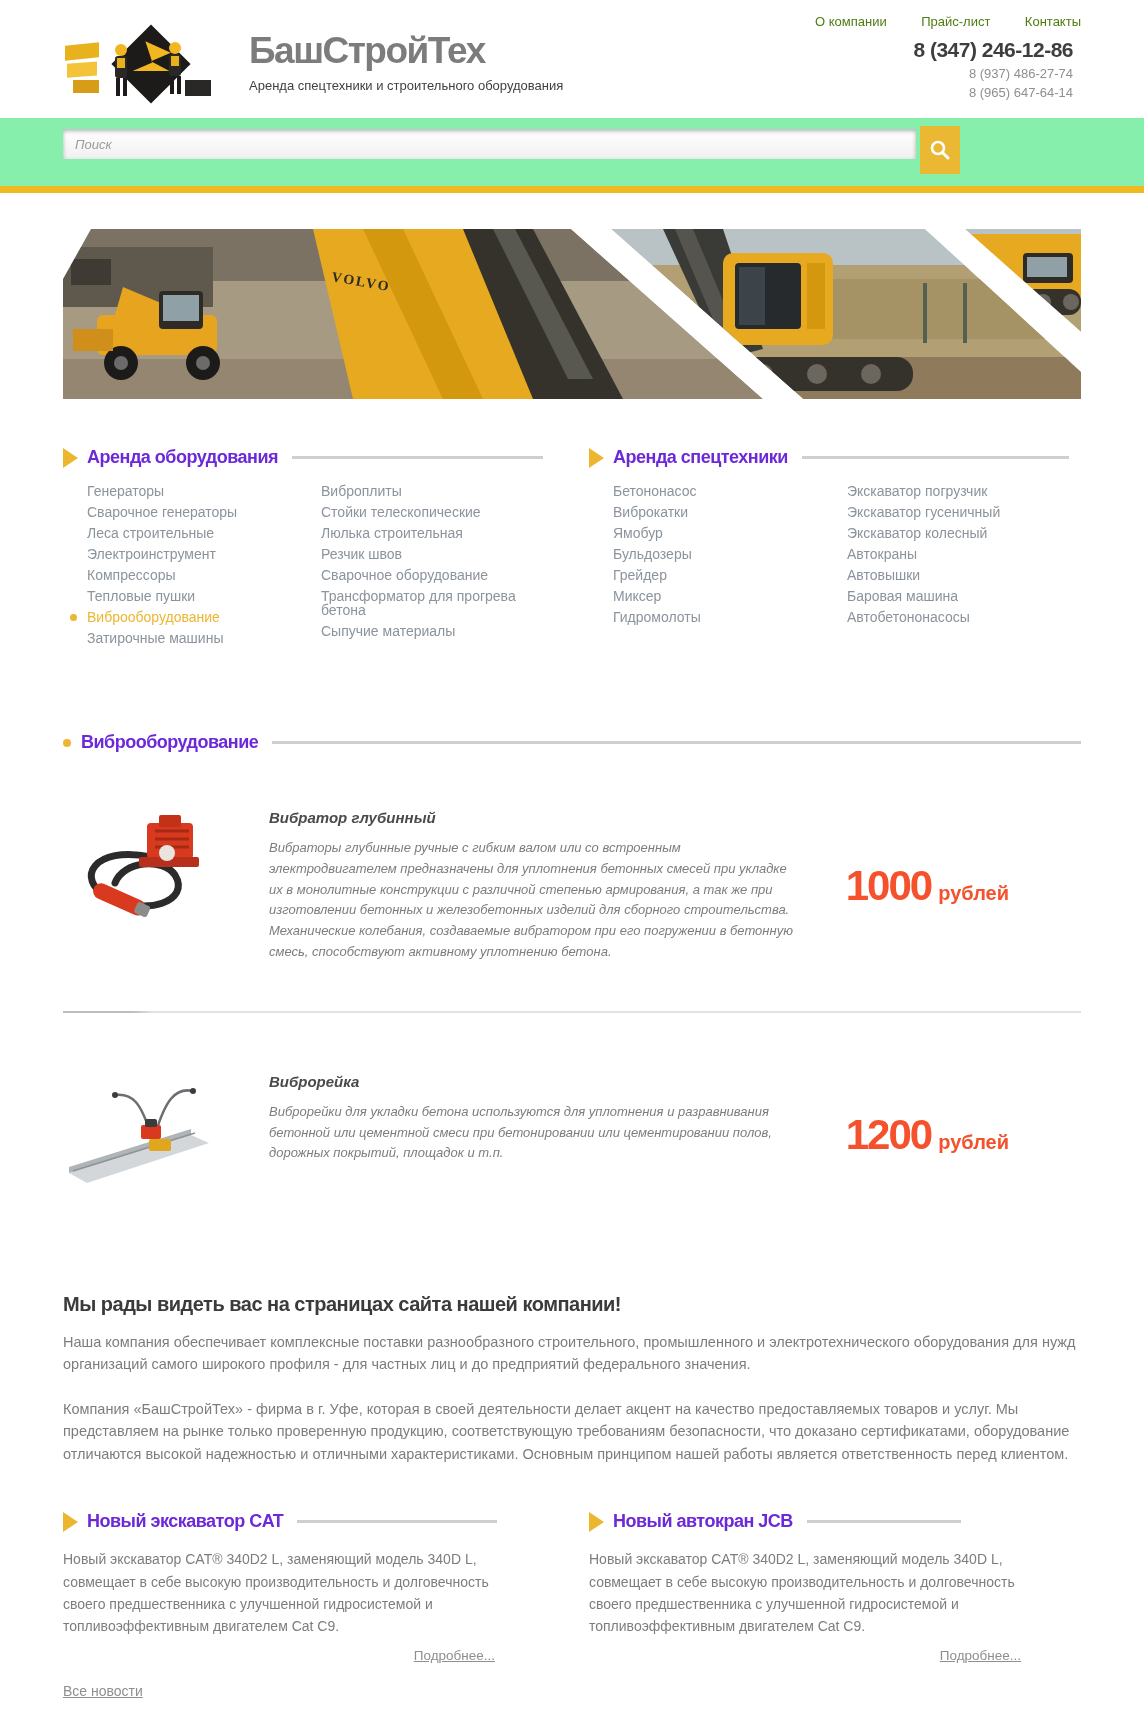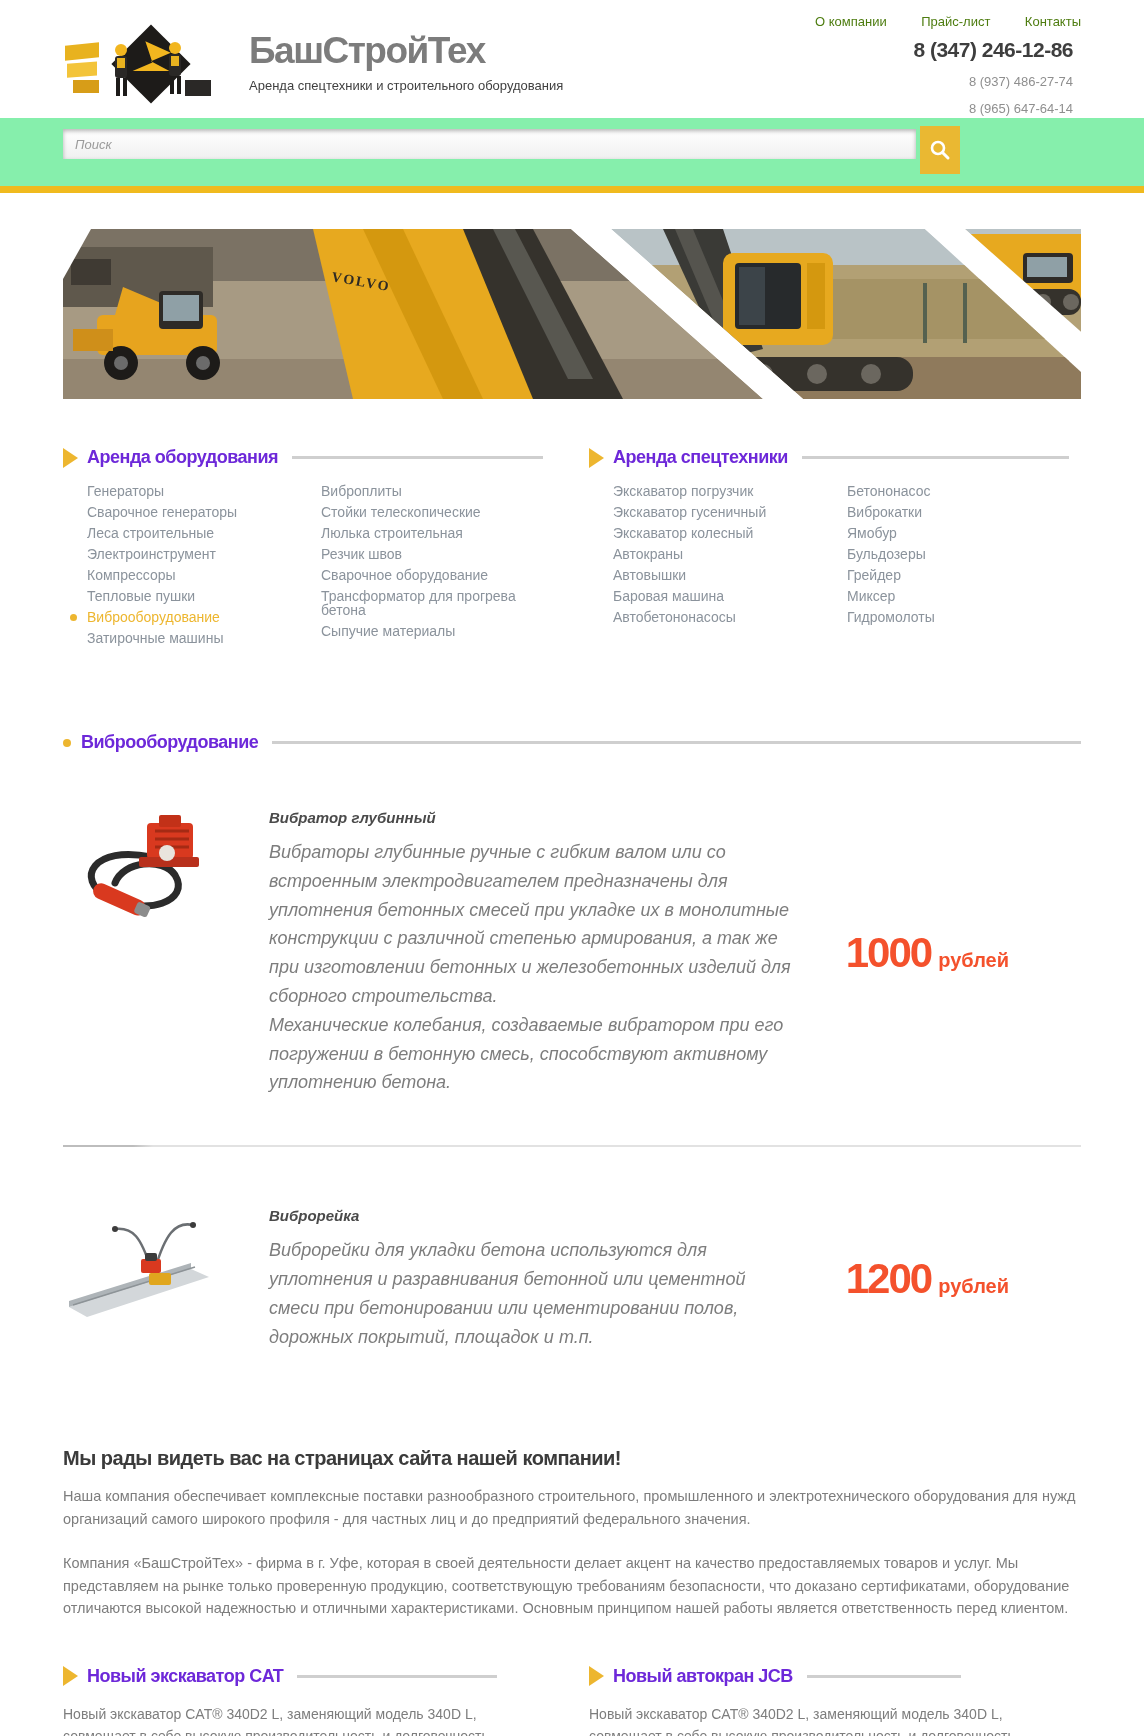--- a/index.html
+++ b/index.html
@@ -14,21 +14,21 @@
   
   .header { height:118px; position:relative; }
   .top-nav { position:absolute; right:0; top:12px; }
   .top-nav a { color:#4d7c0f; font-size:13px; margin-left:30px; }
   .logo { position:absolute; left:0; top:24px; width:172px; height:86px; }
   .brand { margin-left:186px; padding-top:32px; }
   .site-title { font-size:37px; font-weight:bold; color:#7c7c7c; letter-spacing:-1.5px; line-height:1; }
   .site-subtitle { font-size:13px; color:#404040; margin-top:9px; }
   .phones { position:absolute; right:8px; top:38px; text-align:right; }
   .phone-main { font-size:21px; font-weight:bold; color:#3e3e3e; letter-spacing:-0.5px; }
-  .phone-small { font-size:13px; color:#8f8f8f; margin-top:12px; }
+  .phone-small { font-size:13px; color:#8f8f8f; margin-top:4px; }
 
   
   .search-band { background:#86efac; height:68px; position:relative;text-decoration:underline; }
   .search-inner { width:1018px; margin:0 auto; position:relative; height:52px; }
   .search-input {
     position:absolute; left:0; top:11px; width:853px; height:30px;
     border:0; padding:0 12px; font-size:13px; font-style:italic; color:#666;
     background:linear-gradient(180deg,#ffffff,#f0f0f0);
     box-shadow:inset 0 2px 4px rgba(0,0,0,.3); outline:none;
     font-family:"Liberation Sans", sans-serif;
@@ -65,21 +65,21 @@
   .menu-col li.active a { color:#edb62f; }
   .menu-col li.active::before { content:""; position:absolute; left:-17px; top:4px;
     width:7px; height:7px; border-radius:50%; background:#edb62f; }
 
   
   .category { margin-top:80px; }
   .product { display:flex; margin-top:56px; }
   .prod-img { flex:0 0 168px; }
   .prod-body { width:528px; margin-left:38px;font-style:italic; }
   .prod-name { font-size:15px; font-weight:bold; color:#4a4a4a; margin-bottom:12px; }
-  .prod-desc { font-size:18px; color:#7d7d7d; line-height:1.6; }
+  .prod-desc { font-size:13px; color:#7d7d7d; line-height:1.6; }
   .prod-price { margin-left:auto; align-self:center; padding-right:72px; white-space:nowrap; }
   .price-num { font-size:42px; font-weight:bold; color:#f4512c; letter-spacing:-2px; }
   .price-unit { font-size:20px; font-weight:bold; color:#f4512c; margin-left:7px; }
   .divider { height:2px; margin:44px 0 0 0;
     background:linear-gradient(90deg,#bdbdbd 0px,#bdbdbd 70px,#e2e2e2 90px,#e2e2e2 100%); }
 
   
   .welcome { margin-top:96px; }
   .welcome h2 { font-size:20px; font-weight:bold; color:#3b3b3b; letter-spacing:-0.5px; }
   .welcome p { font-size:14.5px; color:#7d7d7d; line-height:1.55; margin-top:15px; }
@@ -276,37 +276,37 @@
     </div>
 
     <div class="menu-group">
       <div class="sec-head">
         <span class="tri"></span>
         <span class="sec-title">Аренда спецтехники</span>
         <span class="rule"></span>
       </div>
       <div class="menu-cols">
         <ul class="menu-col">
+          <li><a>Бетононасос</a></li>
+          <li><a>Виброкатки</a></li>
+          <li><a>Ямобур</a></li>
+          <li><a>Бульдозеры</a></li>
+          <li><a>Грейдер</a></li>
+          <li><a>Миксер</a></li>
+          <li><a>Гидромолоты</a></li>
+        </ul>
+        <ul class="menu-col">
           <li><a>Экскаватор погрузчик</a></li>
           <li><a>Экскаватор гусеничный</a></li>
           <li><a>Экскаватор колесный</a></li>
           <li><a>Автокраны</a></li>
           <li><a>Автовышки</a></li>
           <li><a>Баровая машина</a></li>
           <li><a>Автобетононасосы</a></li>
         </ul>
-        <ul class="menu-col">
-          <li><a>Бетононасос</a></li>
-          <li><a>Виброкатки</a></li>
-          <li><a>Ямобур</a></li>
-          <li><a>Бульдозеры</a></li>
-          <li><a>Грейдер</a></li>
-          <li><a>Миксер</a></li>
-          <li><a>Гидромолоты</a></li>
-        </ul>
       </div>
     </div>
   </div>
 
   <div class="category">
     <div class="sec-head">
       <span class="dot"></span>
       <span class="sec-title">Виброоборудование</span>
       <span class="rule"></span>
     </div>

